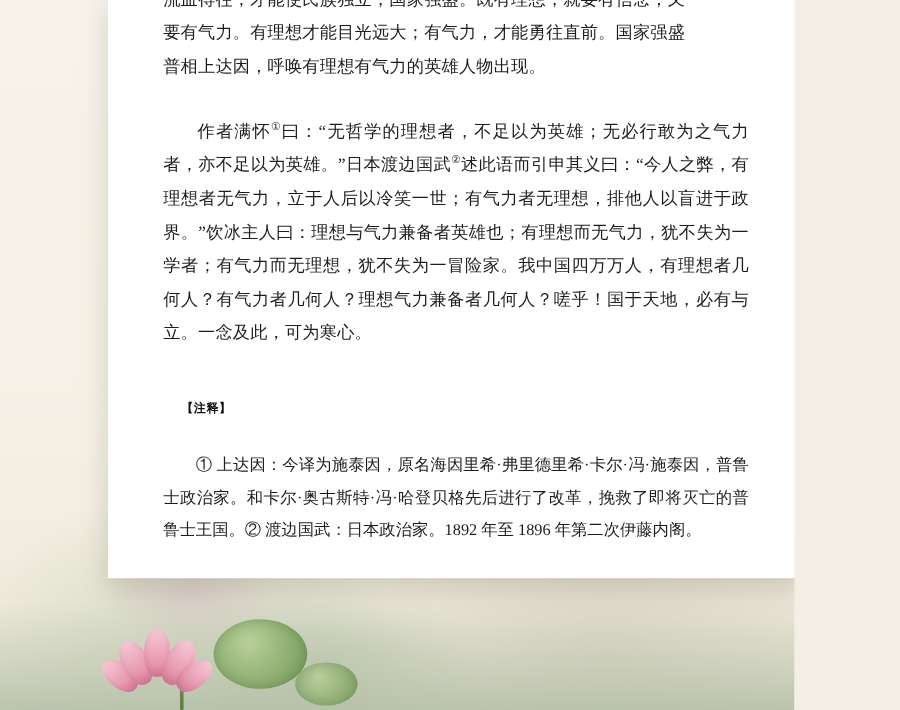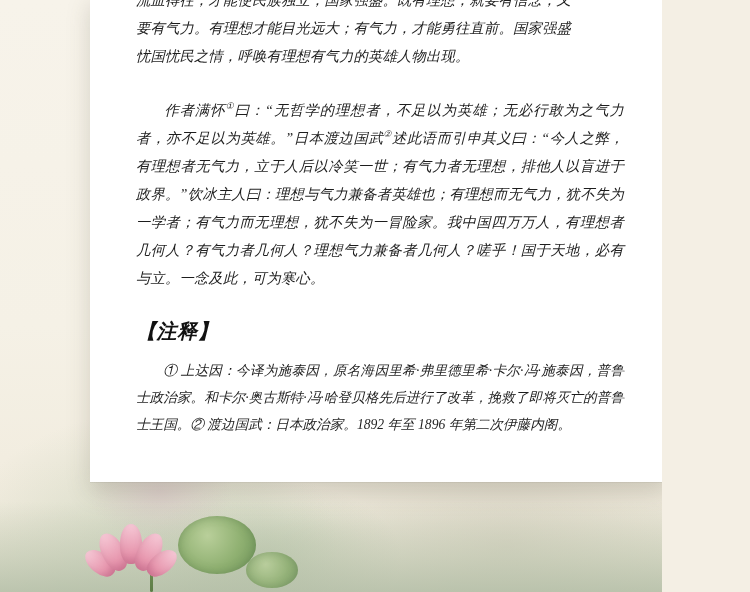--- a/index.html
+++ b/index.html
@@ -15,21 +15,20 @@
   }
 
   
   .stage {
     position: relative;
     width: 662px;
     height: 592px;
     background:
       linear-gradient(180deg, #f7f3ea 0%, #f5f1e6 55%, #efe9da 100%);
     overflow: hidden;
-    font-style: italic;
   }
   .wash {
     position: absolute;
     pointer-events: none;
   }
   .wash-a {
     left: -40px; bottom: -60px;
     width: 420px; height: 260px;
     background: radial-gradient(60% 70% at 45% 60%, rgba(188,202,176,0.55) 0%, rgba(188,202,176,0.15) 55%, rgba(188,202,176,0) 75%);
   }
@@ -133,22 +132,22 @@
   .spacer-26 { height: 26px; }
 
   .sup {
     font-size: 9px;
     vertical-align: super;
     line-height: 0;
     color: #1d1d1d;
   }
 
   .section-title {
-    margin: 0;
-    font-size: 20px;
+    margin: 15px;
+    font-size: 10px;
     font-weight: bold;
     color: #111;
     letter-spacing: 0.5px;
     font-family: "Liberation Serif", "DejaVu Serif", serif;
   }
   .note {
     margin: 0;
     color: #1d1d1d;
     font-size: 13.6px;
     line-height: 27px;
@@ -180,21 +179,21 @@
   </div>
 
   <div class="page">
     <div class="page-inner">
 
       <div class="clipped">
         <p class="para">流血得往，才能使民族独立，国家强盛。既有理想，就要有信念，又</p>
       </div>
 
       <p class="para">要有气力。有理想才能目光远大；有气力，才能勇往直前。国家强盛</p>
-      <p class="para">忧国忧民之情，呼唤有理想有气力的英雄人物出现。</p>
+      <p class="para">普相上达因，呼唤有理想有气力的英雄人物出现。</p>
 
       <div class="spacer-26"></div>
 
       <p class="para indent"><span>作者满怀</span><span class="sup">①</span><span>曰：“无哲学的理想者，不足以为英雄；无必行敢为之气力者，亦不足以为英雄。”日本渡边国武</span><span class="sup">②</span><span>述此语而引申其义曰：“今人之弊，有理想者无气力，立于人后以冷笑一世；有气力者无理想，排他人以盲进于政界。”饮冰主人曰：理想与气力兼备者英雄也；有理想而无气力，犹不失为一学者；有气力而无理想，犹不失为一冒险家。我中国四万万人，有理想者几何人？有气力者几何人？理想气力兼备者几何人？嗟乎！国于天地，必有与立。一念及此，可为寒心。</span></p>
 
       <div class="spacer-26"></div>
 
       <p class="section-title">【注释】</p>
 
       <div class="spacer-12"></div>

